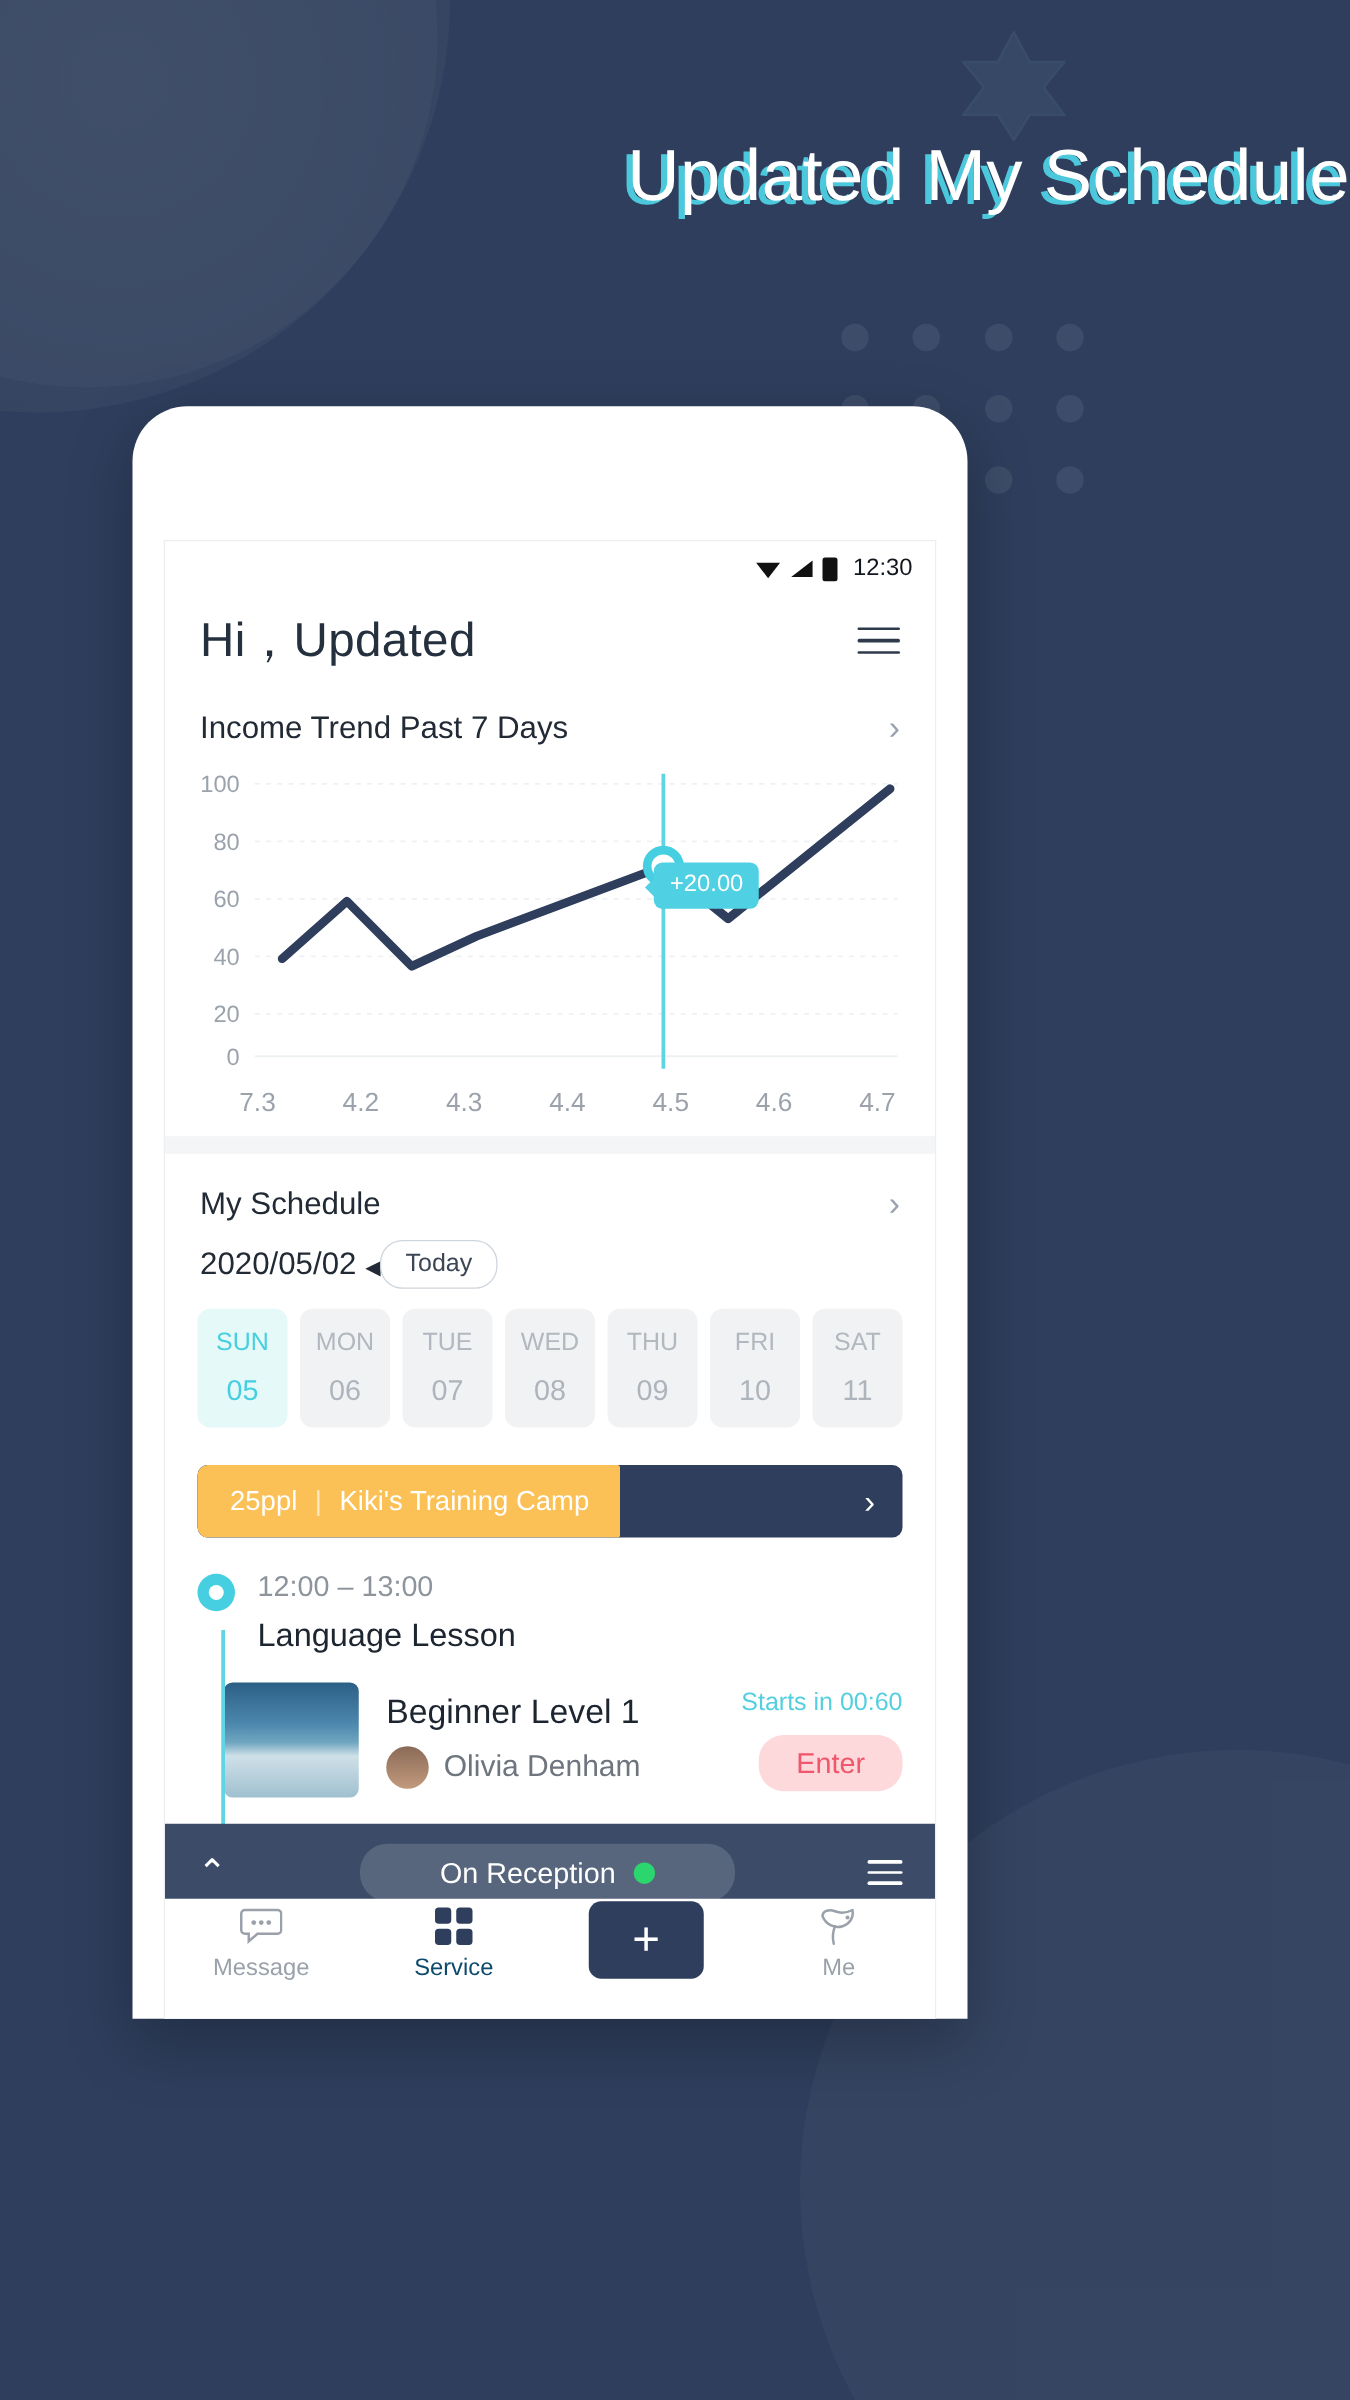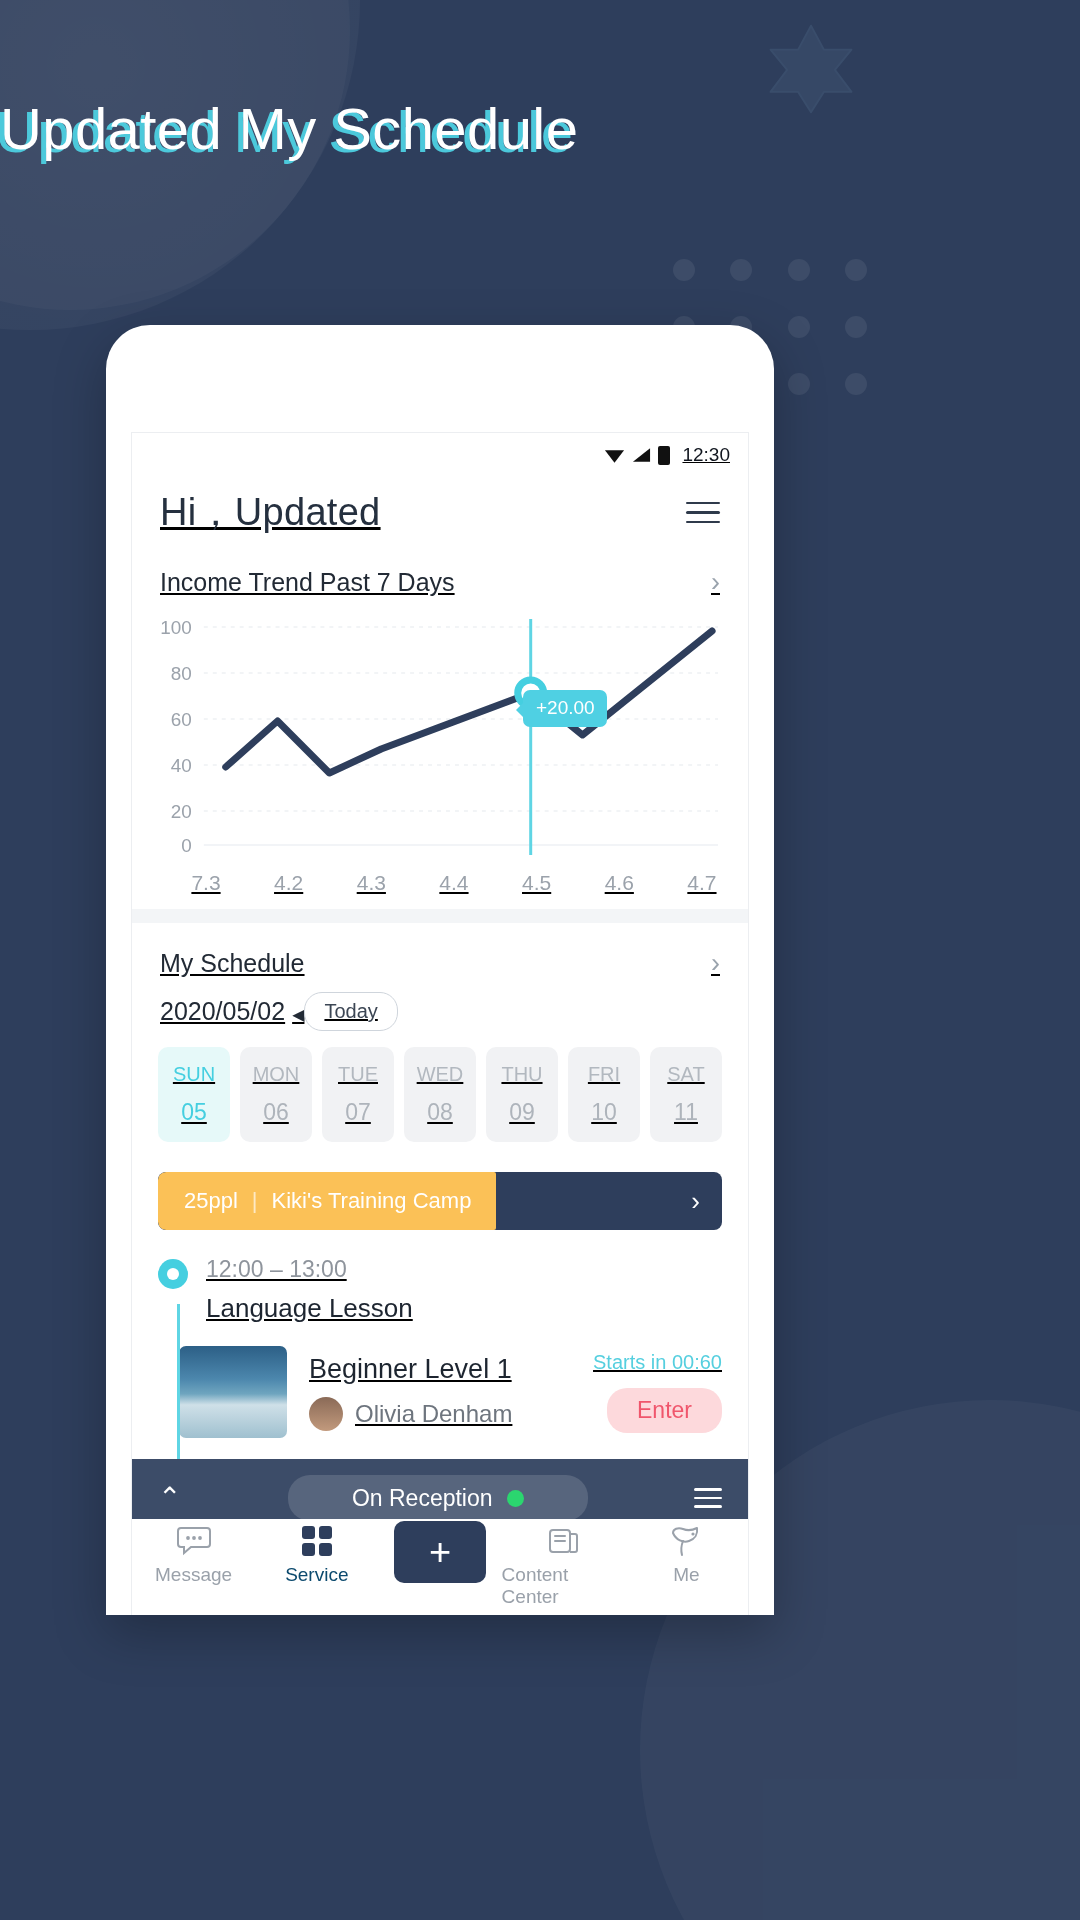--- a/index.html
+++ b/index.html
@@ -38,22 +38,22 @@
     gap:0;
   }
   .dots-deco i {
     width:22px; height:22px; border-radius:50%;
     background:rgba(255,255,255,.075); justify-self:center; align-self:center;
     display:block;
   }
 
   
   .headline {
-    position:absolute; left:0; top:91px; width:1080px;
-    text-align:left; z-index:5;
+    position:absolute; left:0; top:103px; width:1080px;
+    text-align:right; z-index:5;
   }
   .headline .line {
     position:relative; display:block;
     font-size:58px; line-height:76px; font-weight:400;
     color:#ffffff; letter-spacing:.4px;
     text-shadow:-5px 3px 0 rgba(77,208,225,.95);
   }
   .headline .line.l2 { font-size:57px; }
 
   
@@ -71,21 +71,20 @@
     width:18px; height:18px; border-radius:50%; background:#ededee;
   }
   .spk-pill {
     position:absolute; left:394px; top:381px;
     width:104px; height:14px; border-radius:7px; background:#efefef;
   }
   .screen {
     position:absolute; left:25px; top:107px; right:25px; bottom:0;
     background:#ffffff; border:1px solid #eceef1; border-bottom:none;
     overflow:hidden;
-    text-decoration:underline;
   }
 
   
   .statusbar {
     height:38px; display:flex; align-items:center; justify-content:flex-end;
     gap:7px; padding:6px 18px 0 0;
   }
   .sb-time { font-size:19px; color:#11161f; margin-left:5px; }
   .ico-wifi { width:21px; height:16px; }
   .ico-sig  { width:19px; height:16px; }
@@ -464,30 +463,20 @@
             <rect x="18" y="18" width="13" height="13" rx="3" fill="#2e3e5c"></rect>
           </svg>
         </div>
         <div class="tab-label">Service</div>
       </div>
 
       <div class="tab">
         <div class="fab">+</div>
       </div>
 
-      <div class="tab">
-        <div class="tab-ico">
-          <svg width="32" height="32" viewBox="0 0 32 32">
-            <rect x="3" y="5" width="20" height="22" rx="3" fill="none" stroke="#9aa1aa" stroke-width="2"></rect>
-            <path d="M23 9 H28 A2 2 0 0 1 30 11 V25 A2 2 0 0 1 28 27 H23" fill="none" stroke="#9aa1aa" stroke-width="2"></path>
-            <path d="M8 11 H18 M8 16 H18" stroke="#9aa1aa" stroke-width="2" stroke-linecap="round"></path>
-          </svg>
-        </div>
-        <div class="tab-label">Content Center</div>
-      </div>
 
       <div class="tab">
         <div class="tab-ico">
           <svg width="34" height="32" viewBox="0 0 34 32">
             <path d="M4 8 C4 4 9 2 14 4 C19 6 24 5 28 3 C29 9 26 14 20 16 C14 18 7 15 4 8 Z" fill="none" stroke="#9aa1aa" stroke-width="2" stroke-linejoin="round"></path>
             <path d="M14 16 C12 21 12 26 13 30" fill="none" stroke="#9aa1aa" stroke-width="2" stroke-linecap="round"></path>
             <circle cx="24" cy="9" r="1.6" fill="#9aa1aa"></circle>
           </svg>
         </div>
         <div class="tab-label">Me</div>

